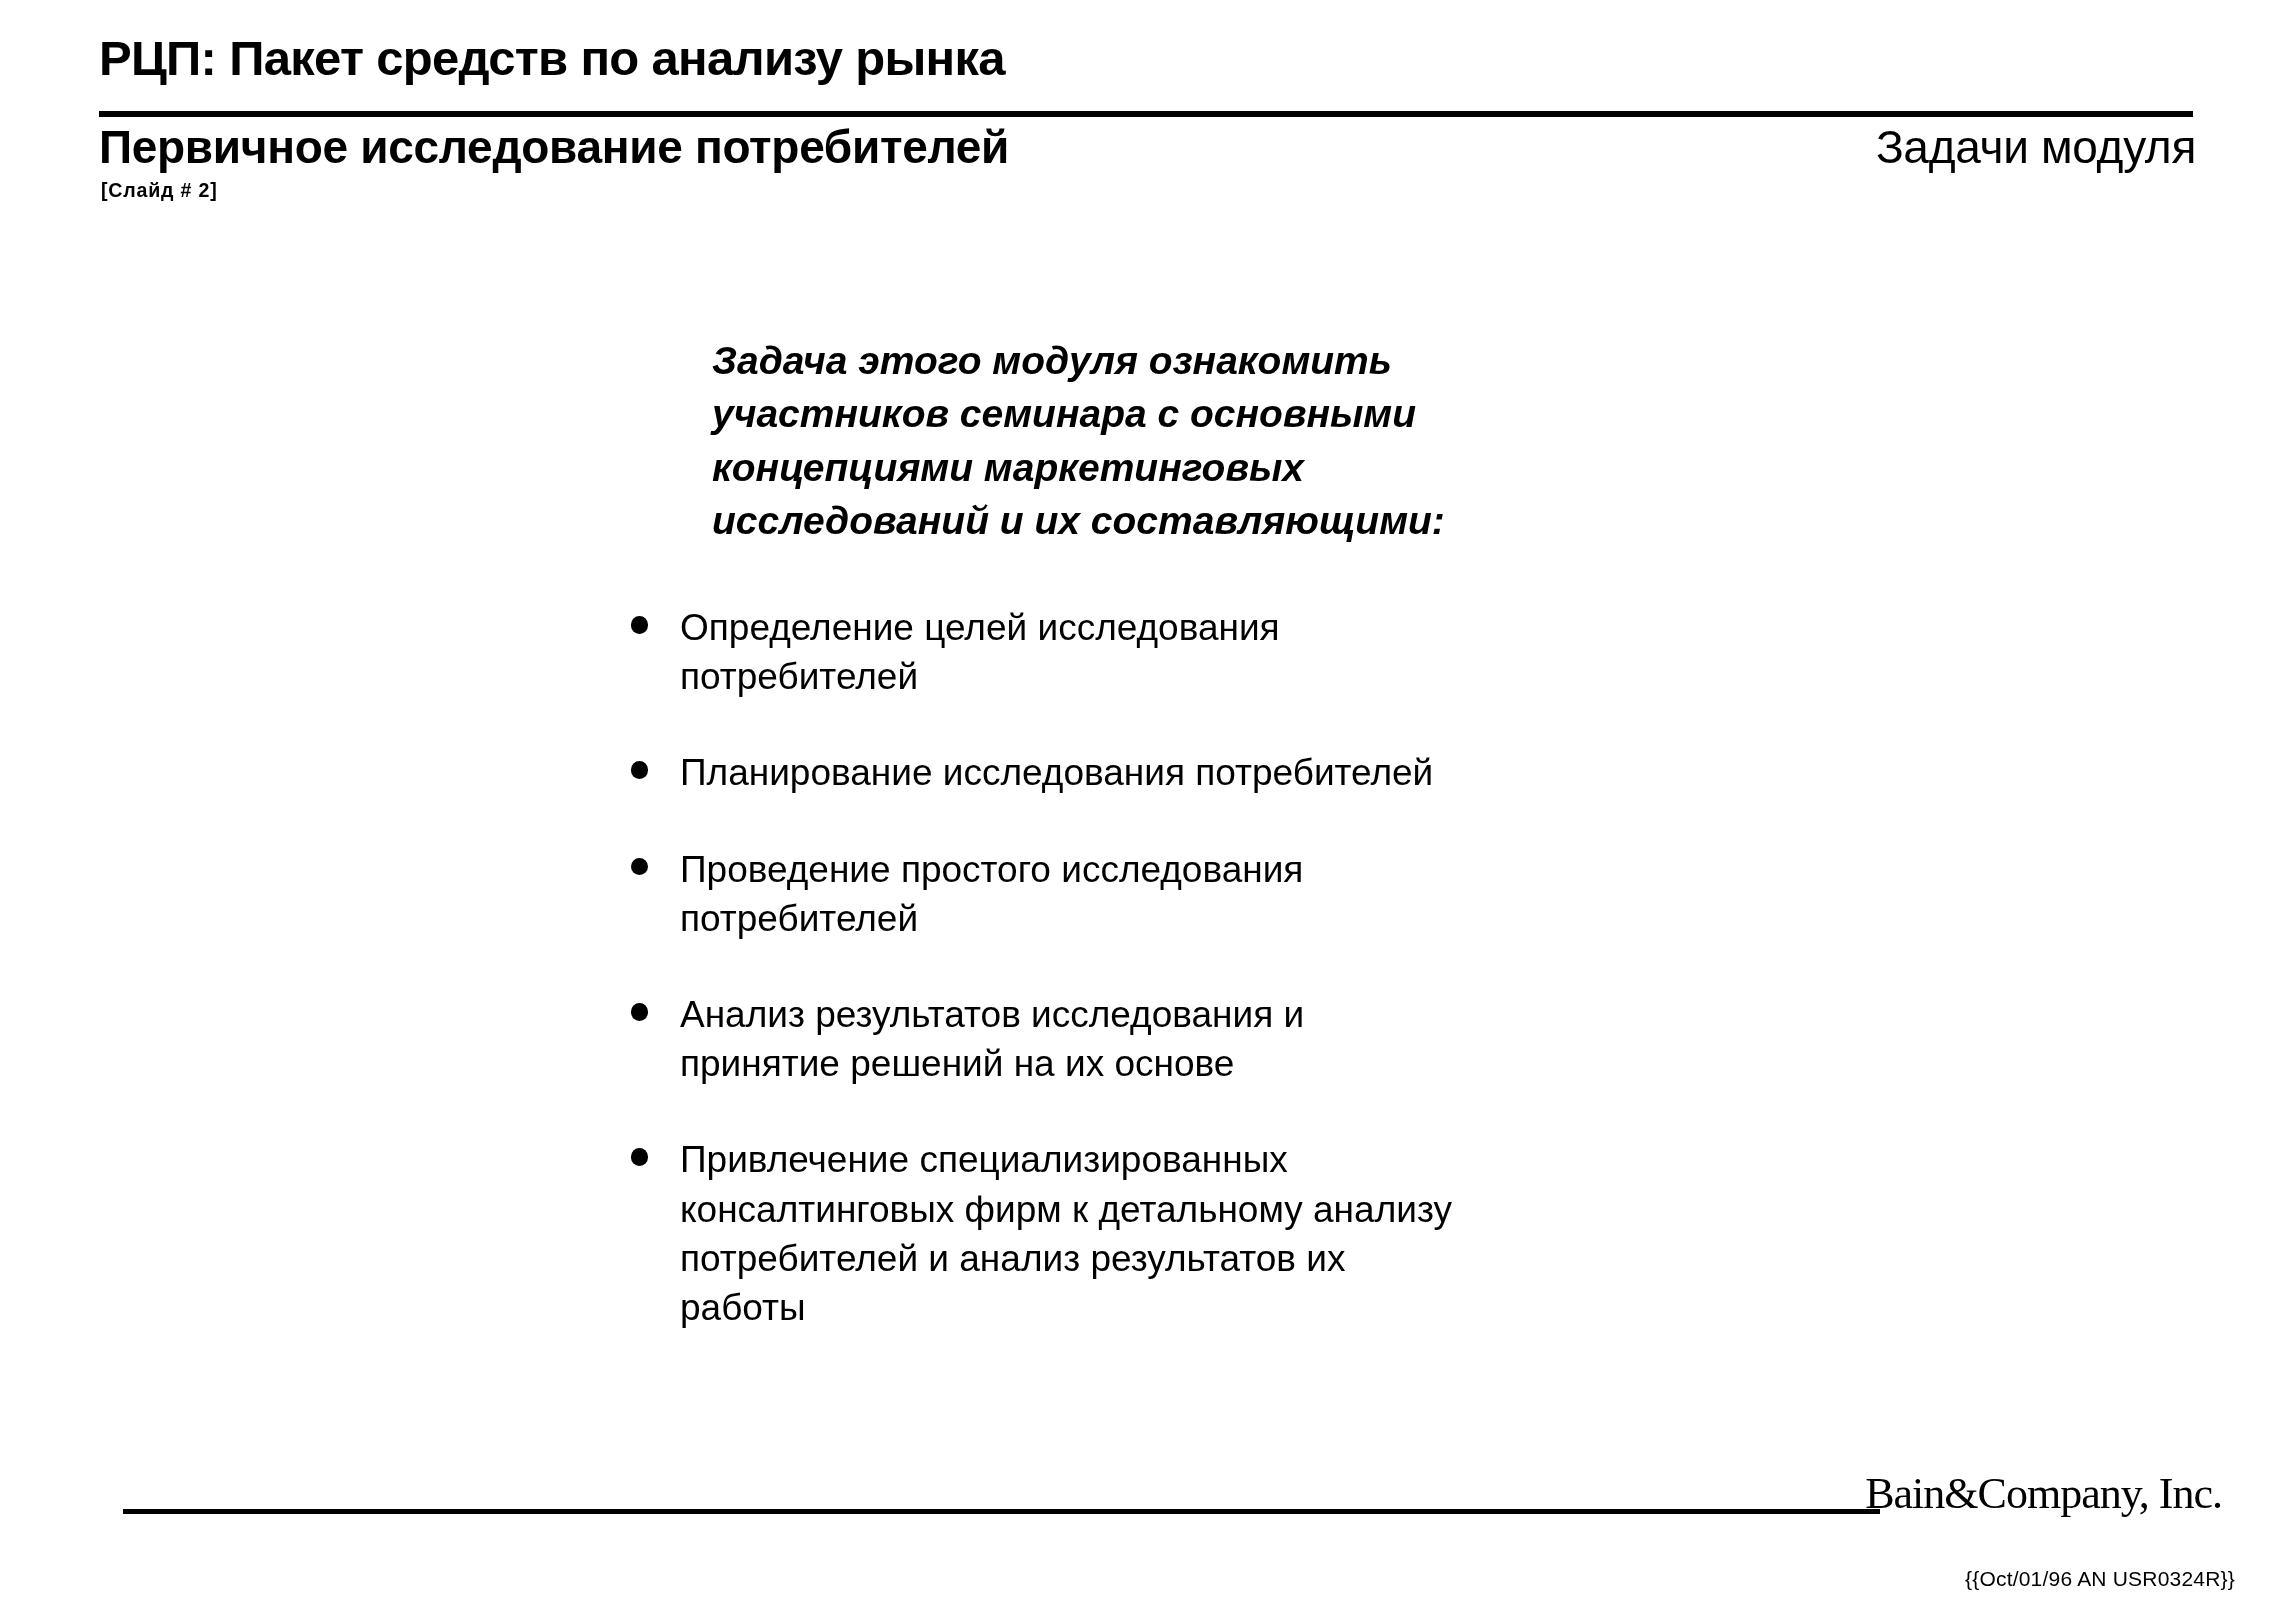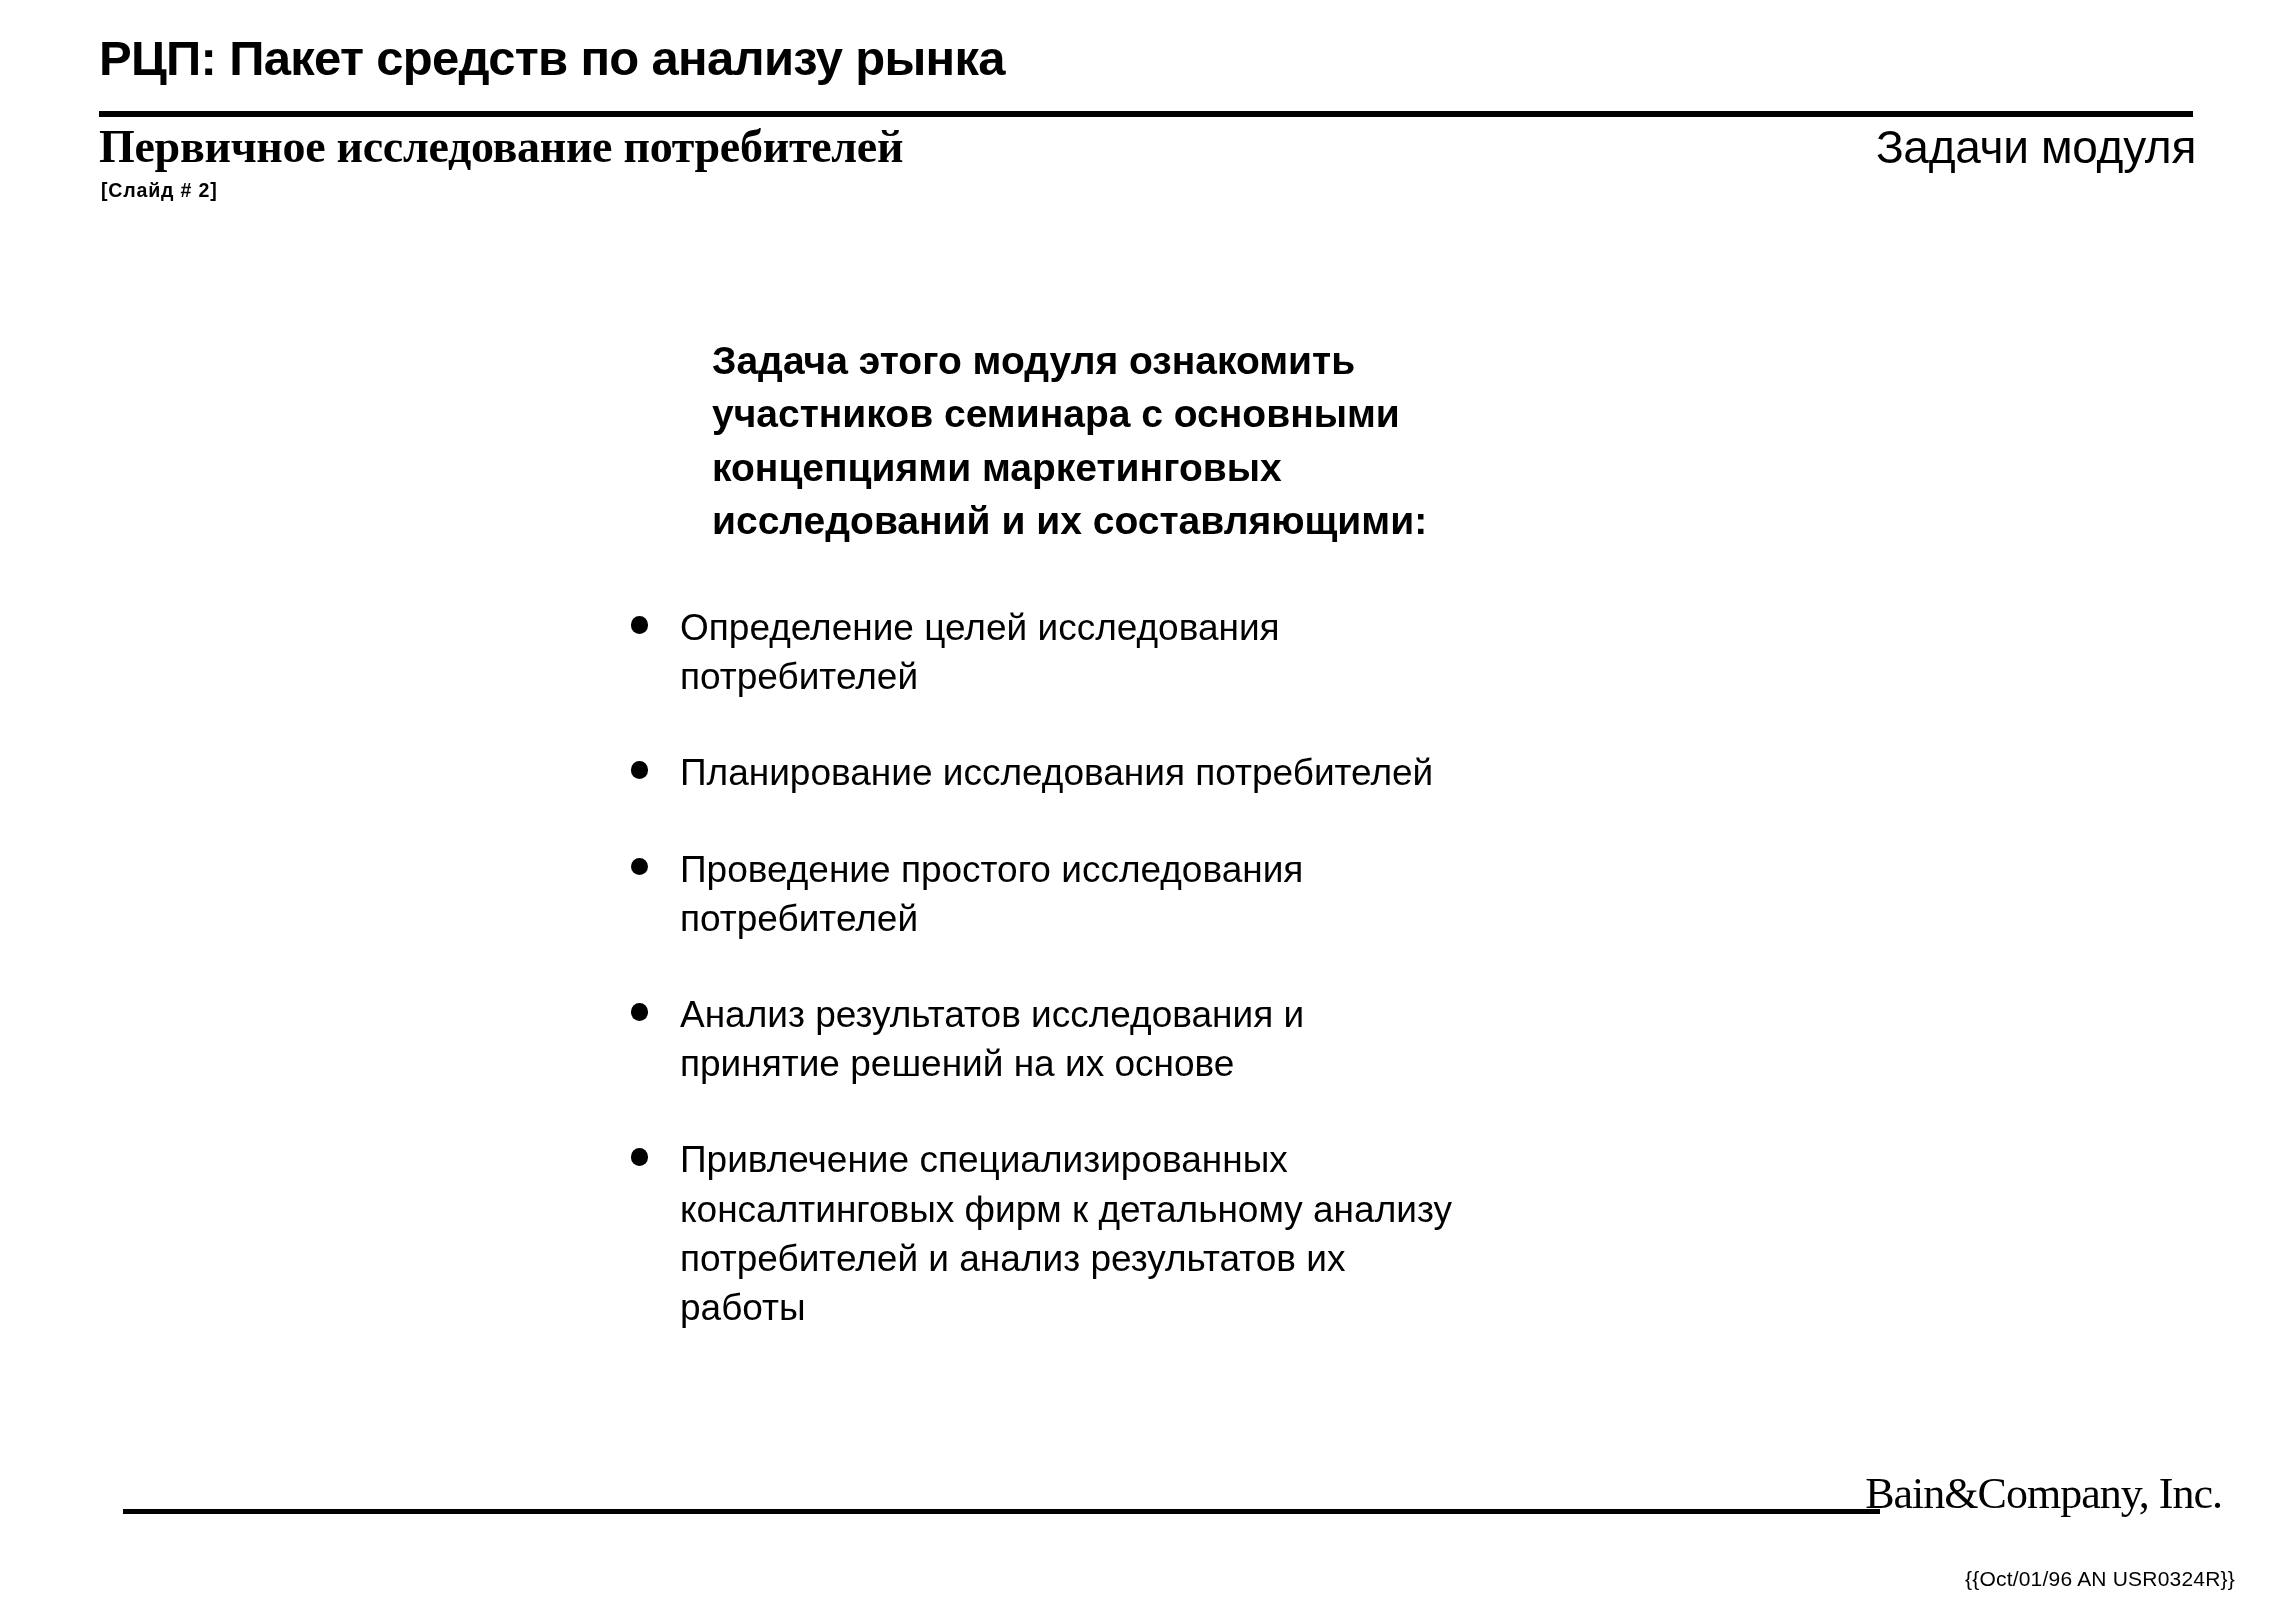--- a/index.html
+++ b/index.html
@@ -40,21 +40,20 @@
   }
   .hdr-sub-left {
     position: absolute;
     left: 99px;
     top: 124px;
     font-size: 46px;
     font-weight: bold;
     letter-spacing: -0.3px;
     white-space: nowrap;
     line-height: 1;
-    font-family: Liberation Serif, serif;
   }
   .hdr-sub-right {
     position: absolute;
     right: 99px;
     top: 124px;
     font-size: 46px;
     font-weight: normal;
     letter-spacing: -0.3px;
     white-space: nowrap;
     line-height: 1;
@@ -71,20 +70,21 @@
   }
 
   
   .intro {
     position: absolute;
     left: 712px;
     top: 334px;
     width: 929px;
     font-size: 39px;
     font-weight: bold;
+    font-style: italic;
     line-height: 1.37;
   }
   .intro div { white-space: nowrap; }
 
   .bullets {
     position: absolute;
     left: 628px;
     top: 603px;
     width: 1178px;
   }

